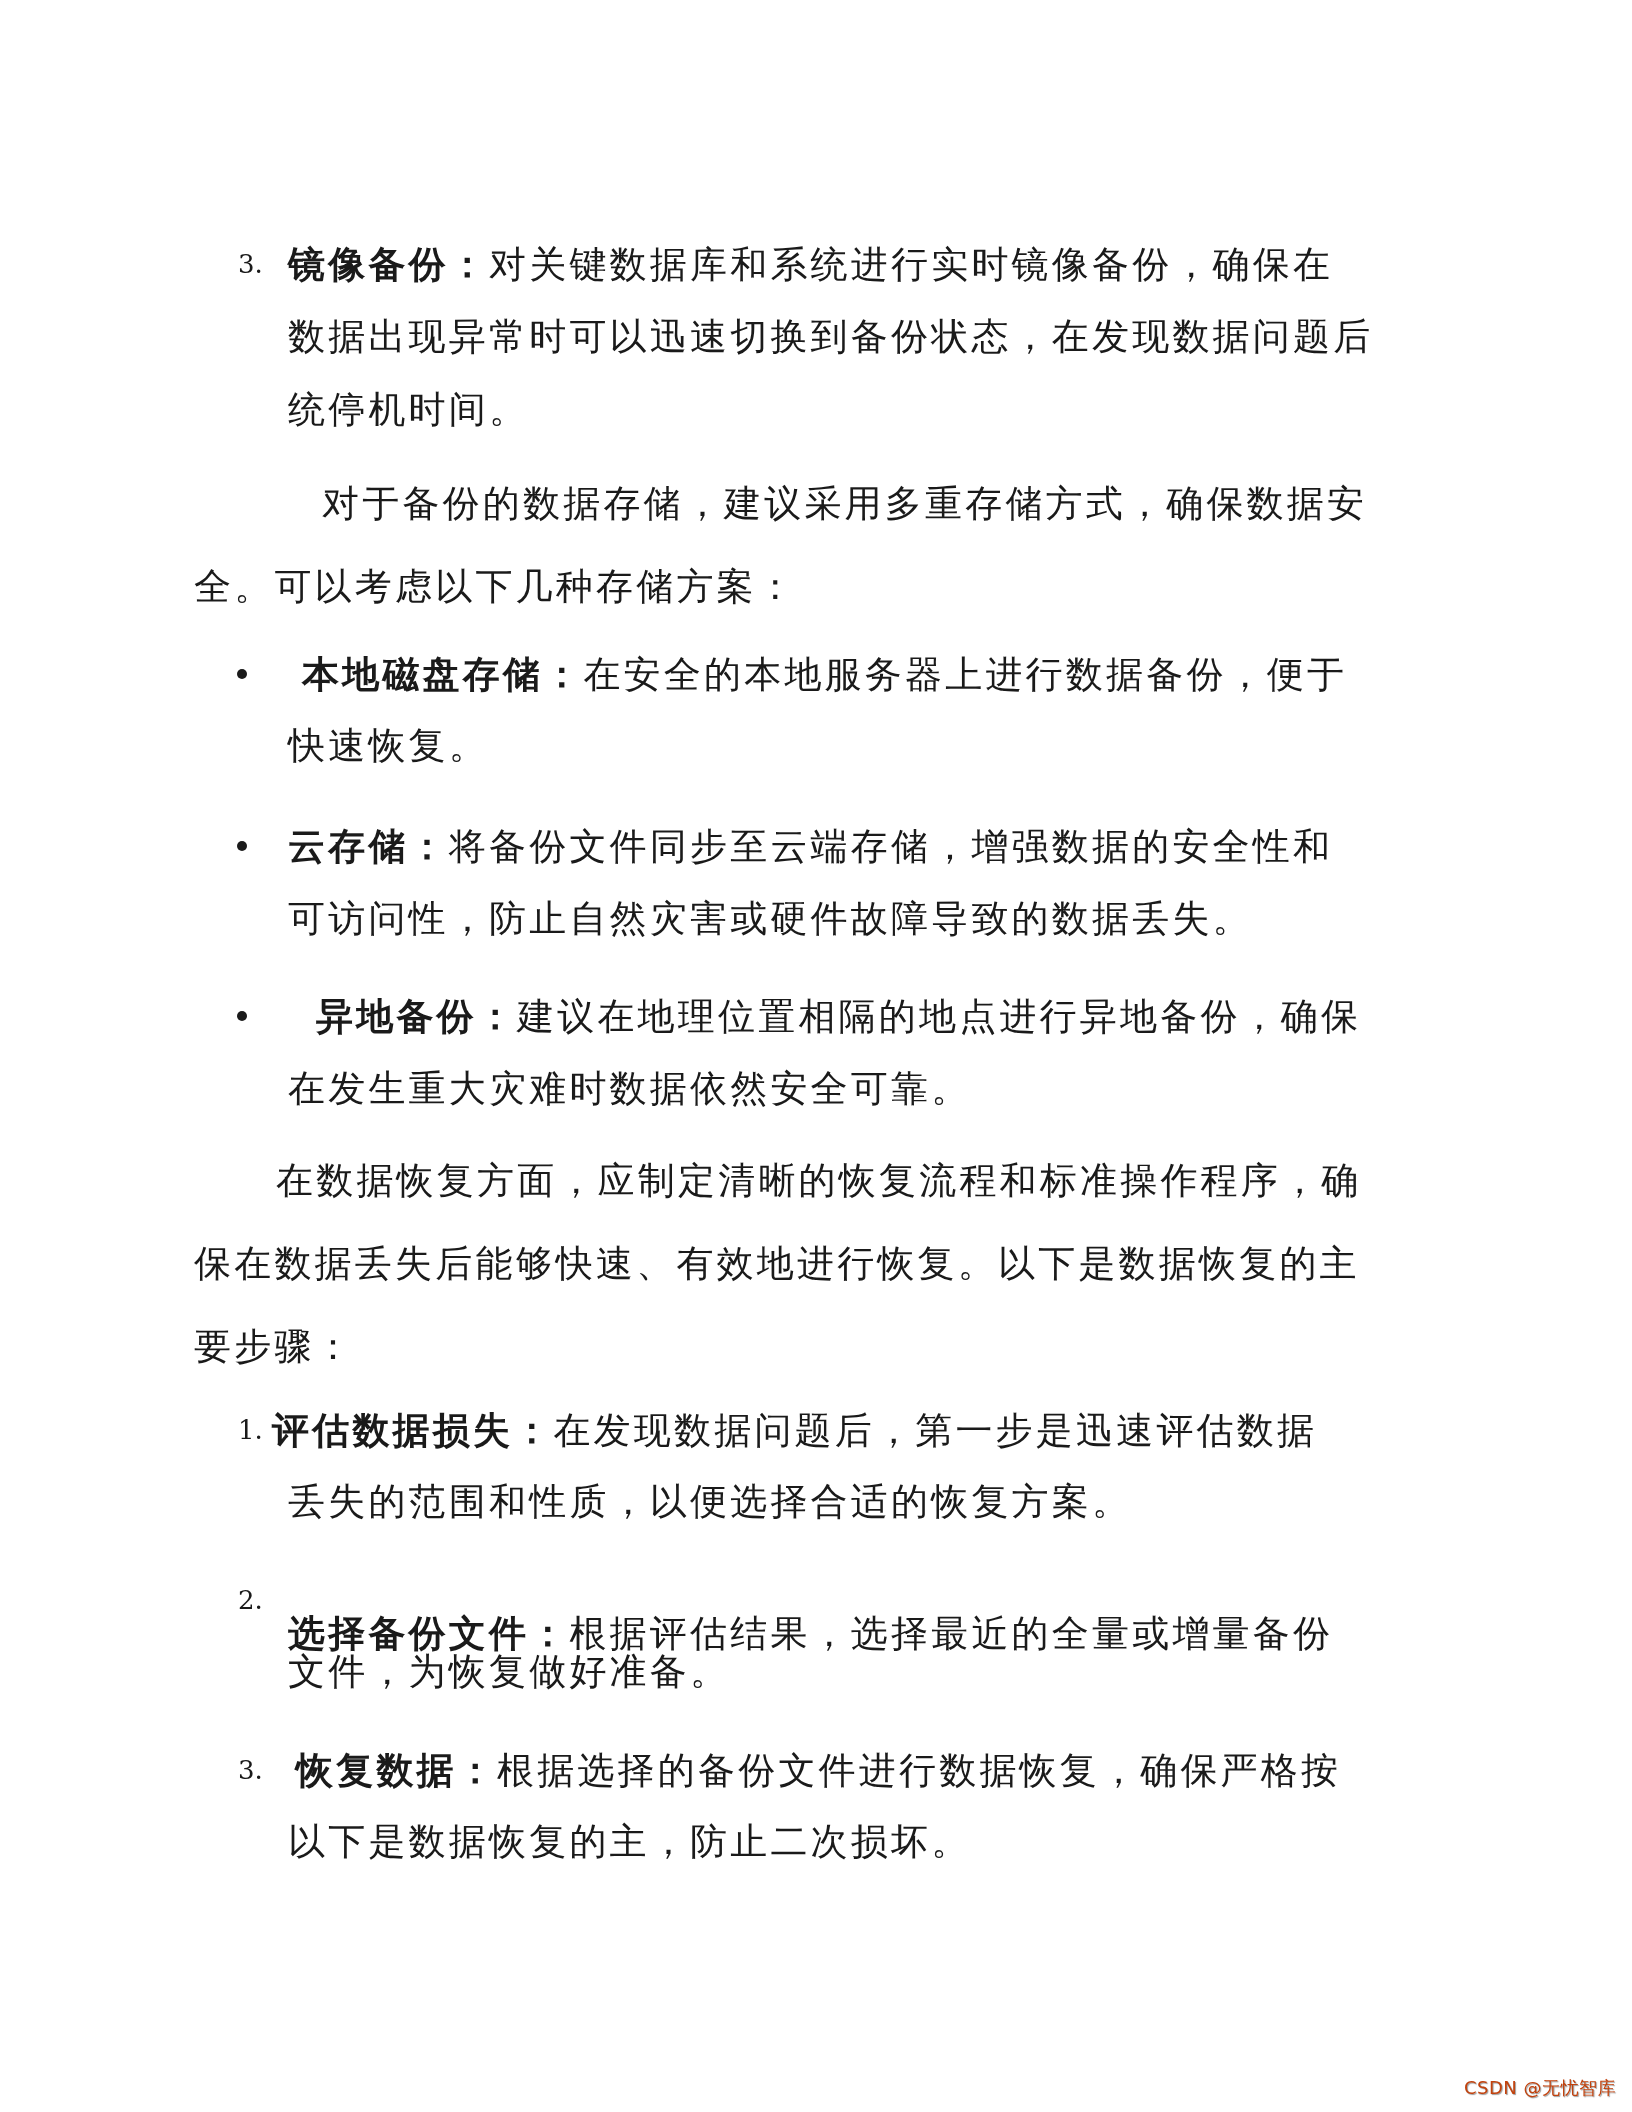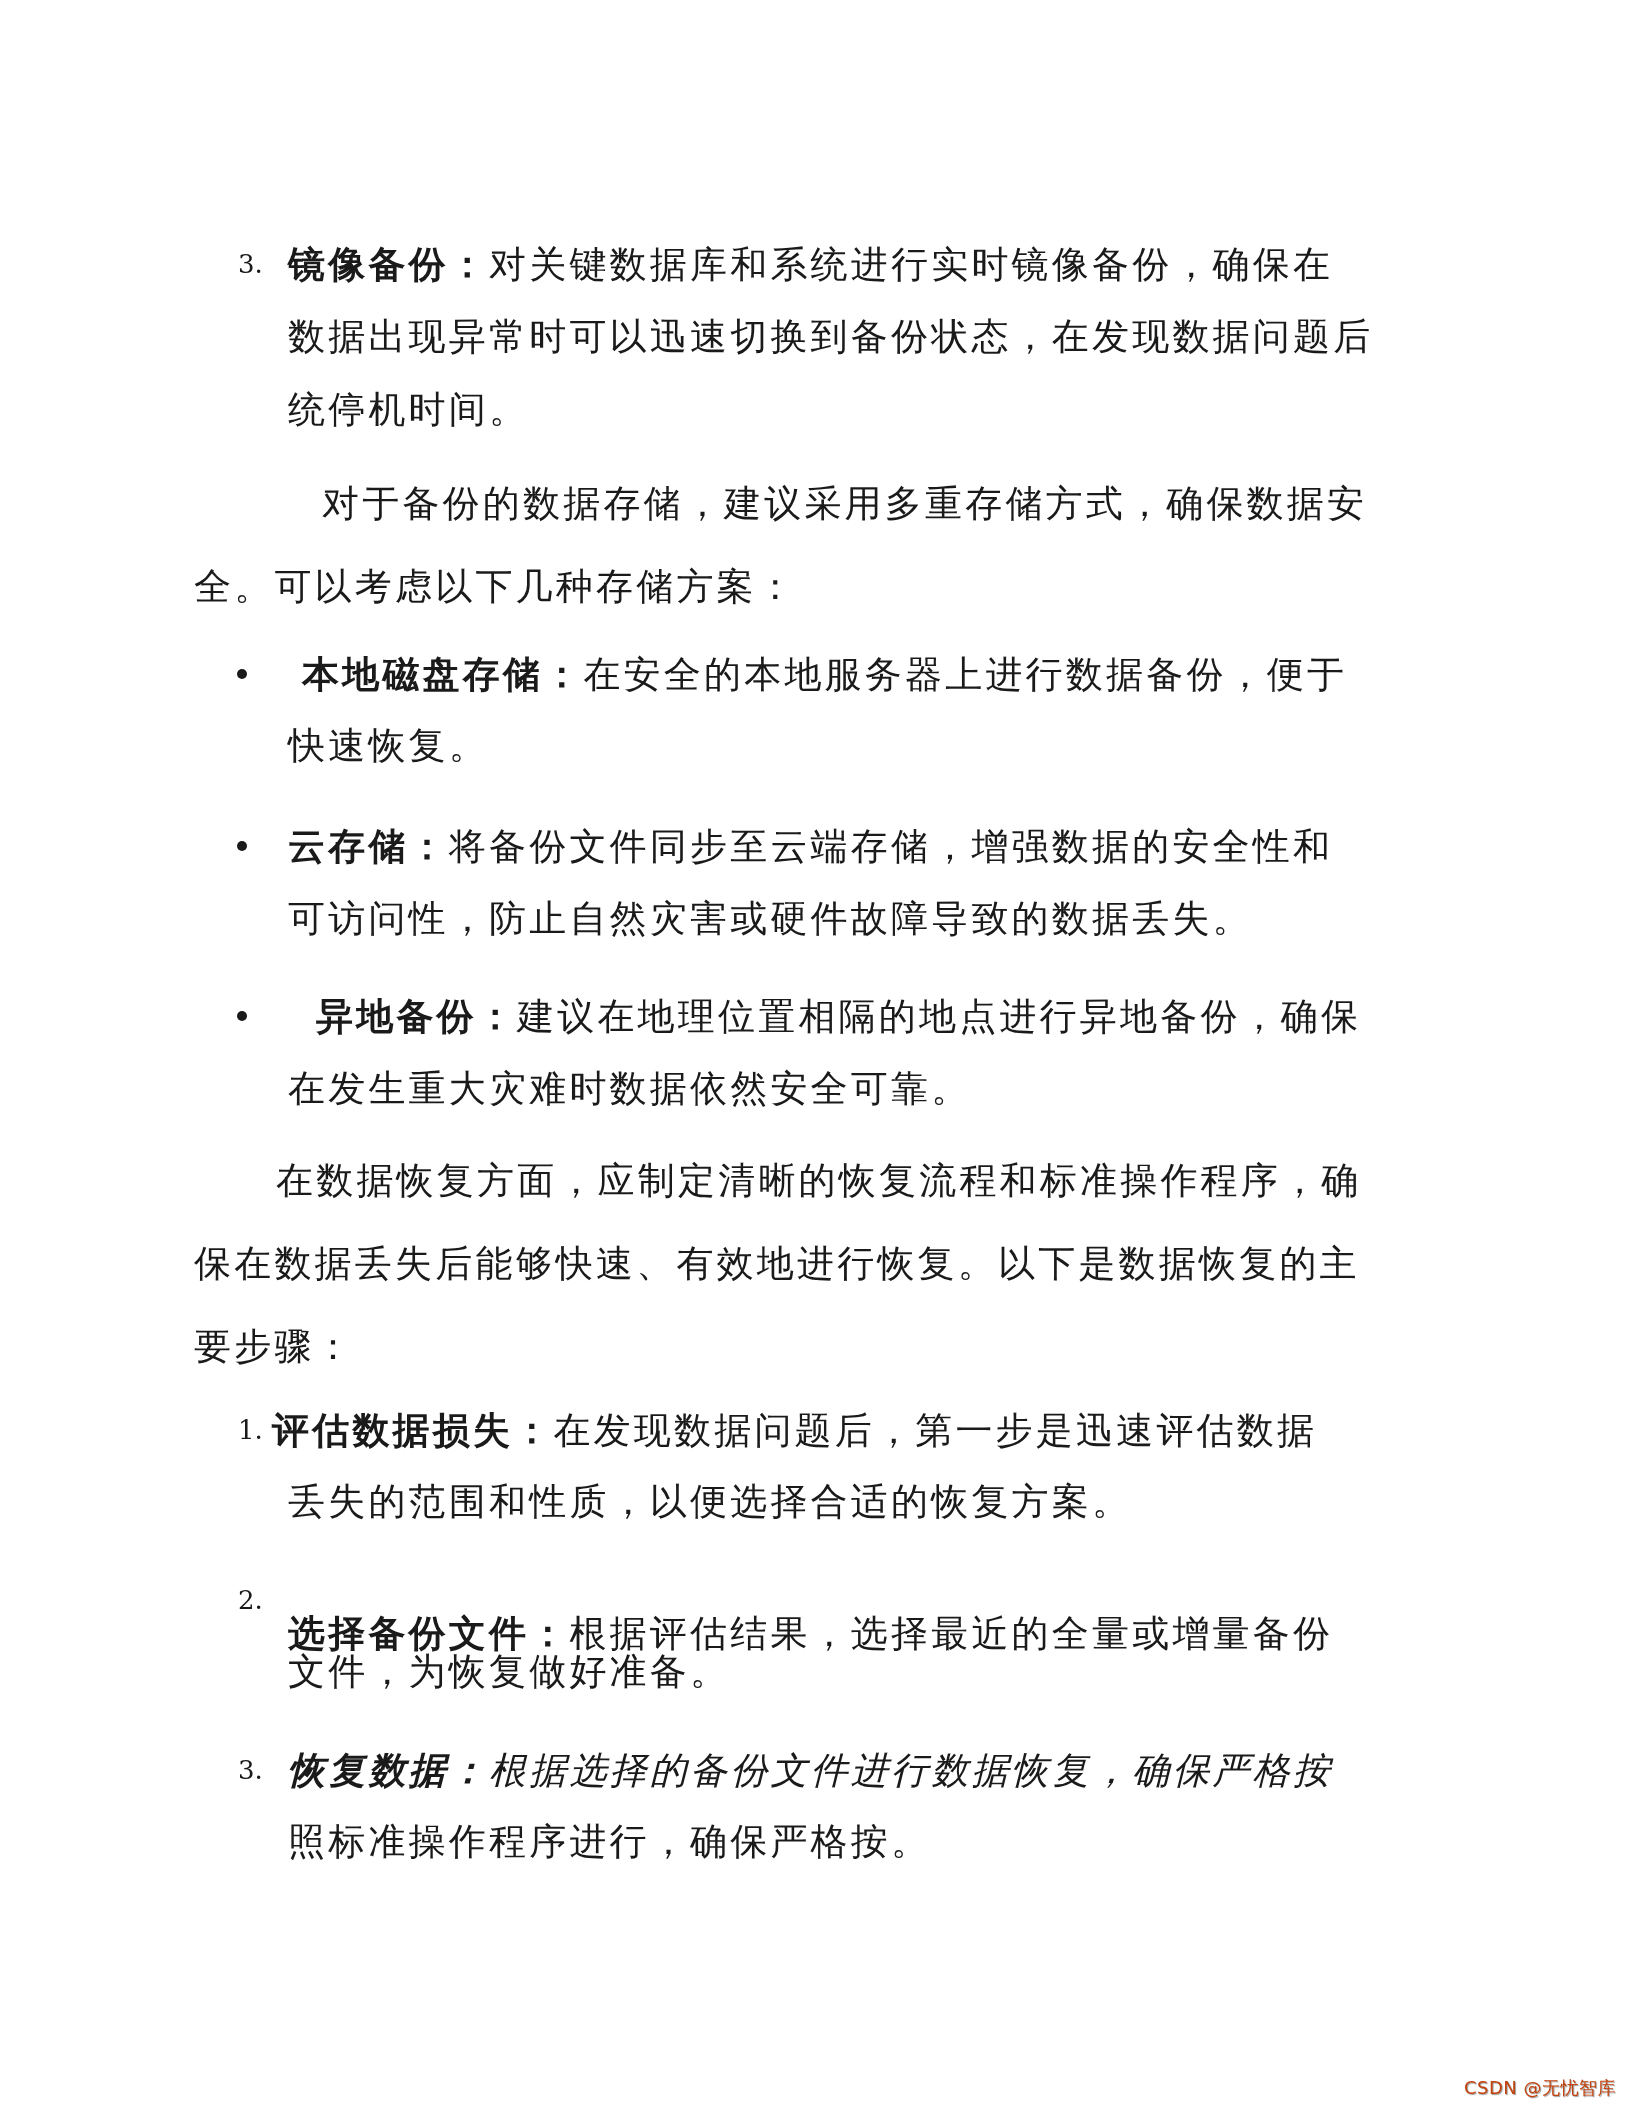--- a/index.html
+++ b/index.html
@@ -90,21 +90,21 @@
     <div>
       <span class="marker" style="left:238px; top:1576px;">2.</span>
       <div class="line" style="left:288px; top:1576px;margin-top:33px;">
         <span class="bold">选择备份文件：</span><span>根据评估结果，选择最近的全量或增量备份</span>
       </div>
       <div class="line" style="left:288px; top:1648px;">文件，为恢复做好准备。</div>
     </div>
 
     <div>
       <span class="marker" style="left:238px; top:1746px;">3.</span>
-      <div class="line" style="left:288px; top:1746px;font-style:italic;">
+      <div class="line" style="left:296px; top:1746px;">
         <span class="bold">恢复数据：</span><span>根据选择的备份文件进行数据恢复，确保严格按</span>
       </div>
-      <div class="line" style="left:288px; top:1818px;">照标准操作程序进行，确保严格按。</div>
+      <div class="line" style="left:288px; top:1818px;">以下是数据恢复的主，防止二次损坏。</div>
     </div>
   </div>
 
   <div class="watermark">CSDN @无忧智库</div>
 </div>
 
 </body></html>

